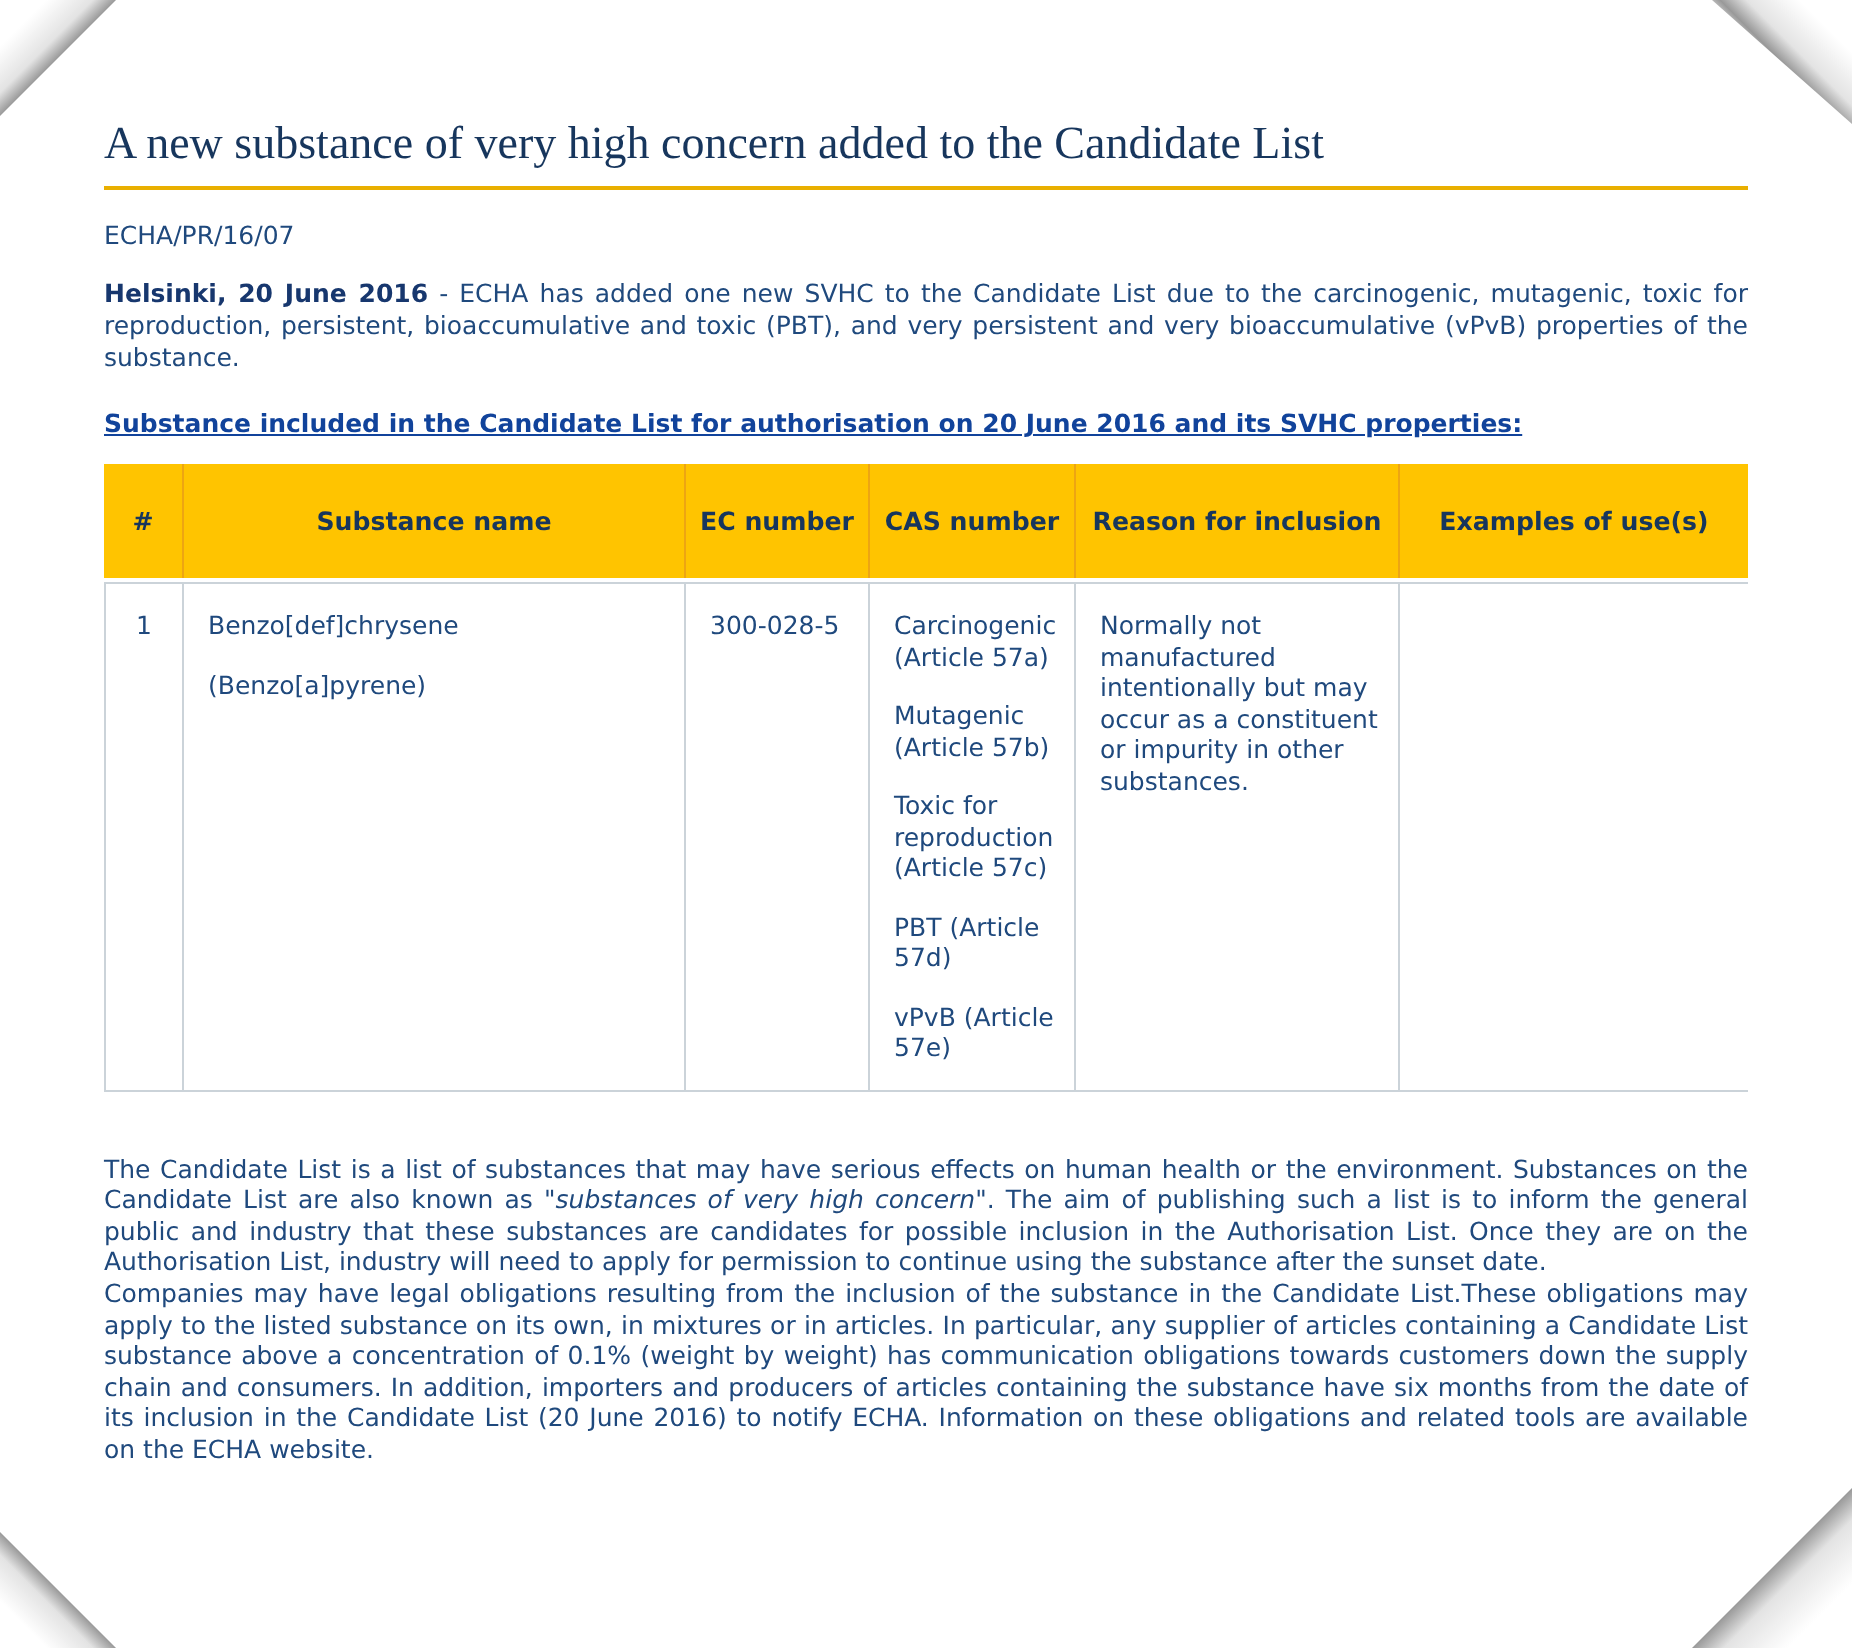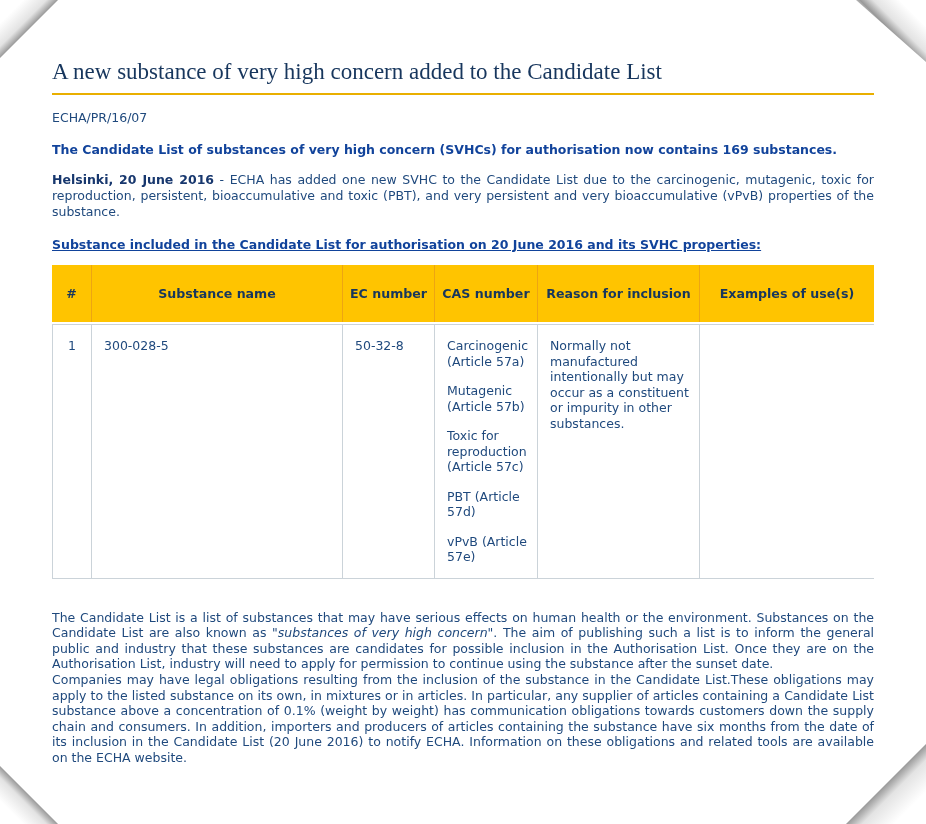--- a/index.html
+++ b/index.html
@@ -127,39 +127,41 @@
 <div class="fold tr"></div>
 <div class="fold bl"></div>
 <div class="fold br"></div>
 
 <div class="content">
 
   <h1 class="page-title">A new substance of very high concern added to the Candidate List</h1>
 
   <div class="meta">ECHA/PR/16/07</div>
 
-  <div class="lead">The Candidate List of substances of very high concern (SVHCs) for authorisation now contains 169 substances.</div>
 
   <div class="para"><b>Helsinki, 20 June 2016</b> <span>- ECHA has added one new SVHC to the Candidate List due to the carcinogenic, mutagenic, toxic for reproduction, persistent, bioaccumulative and toxic (PBT), and very persistent and very bioaccumulative (vPvB) properties of the substance.</span></div>
 
   <div class="caption">Substance included in the Candidate List for authorisation on 20 June 2016 and its SVHC properties:</div>
 
   <div class="tbl">
     <div class="tbl-head">
       <div class="th">#</div>
       <div class="th">Substance name</div>
       <div class="th">EC number</div>
       <div class="th">CAS number</div>
       <div class="th">Reason for inclusion</div>
       <div class="th">Examples of use(s)</div>
     </div>
     <div class="tbl-body">
       <div class="td num first">1</div>
+      <div class="td">
+        <p>Benzo[def]chrysene</p>
+        <p>(Benzo[a]pyrene)</p>
+      </div>
       <div class="td">300-028-5</div>
-      <div class="td">50-32-8</div>
       <div class="td">
         <p>Carcinogenic (Article 57a)</p>
         <p>Mutagenic (Article 57b)</p>
         <p>Toxic for reproduction (Article 57c)</p>
         <p>PBT (Article 57d)</p>
         <p>vPvB (Article 57e)</p>
       </div>
       <div class="td">
         <p>Normally not manufactured intentionally but may occur as a constituent or impurity in other substances.</p>
       </div>

